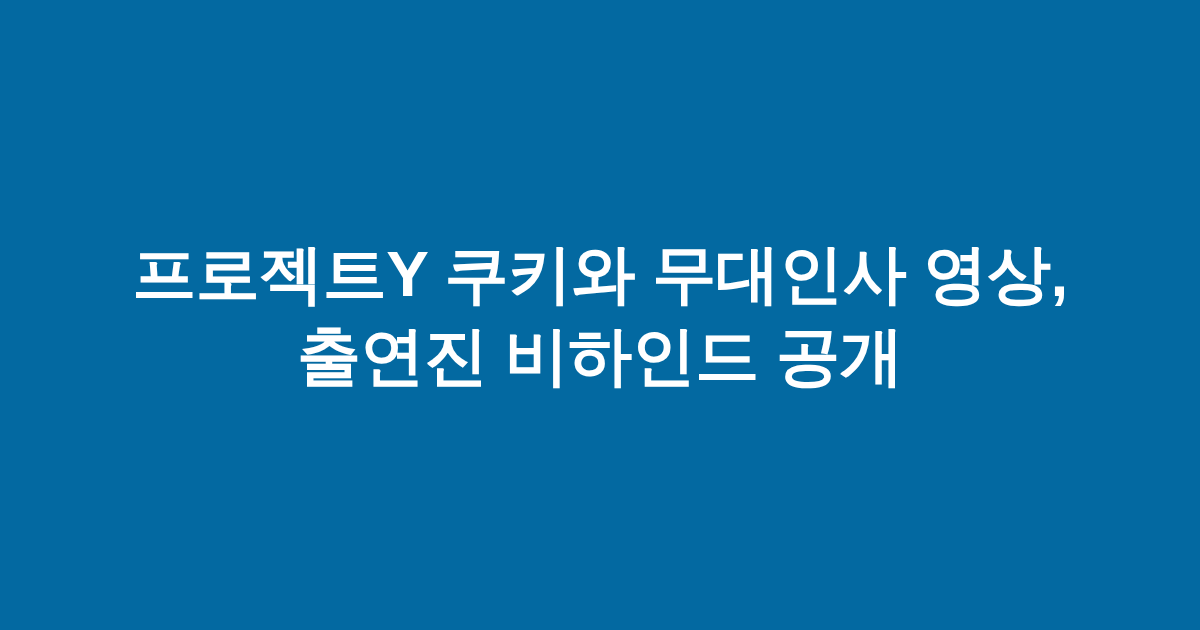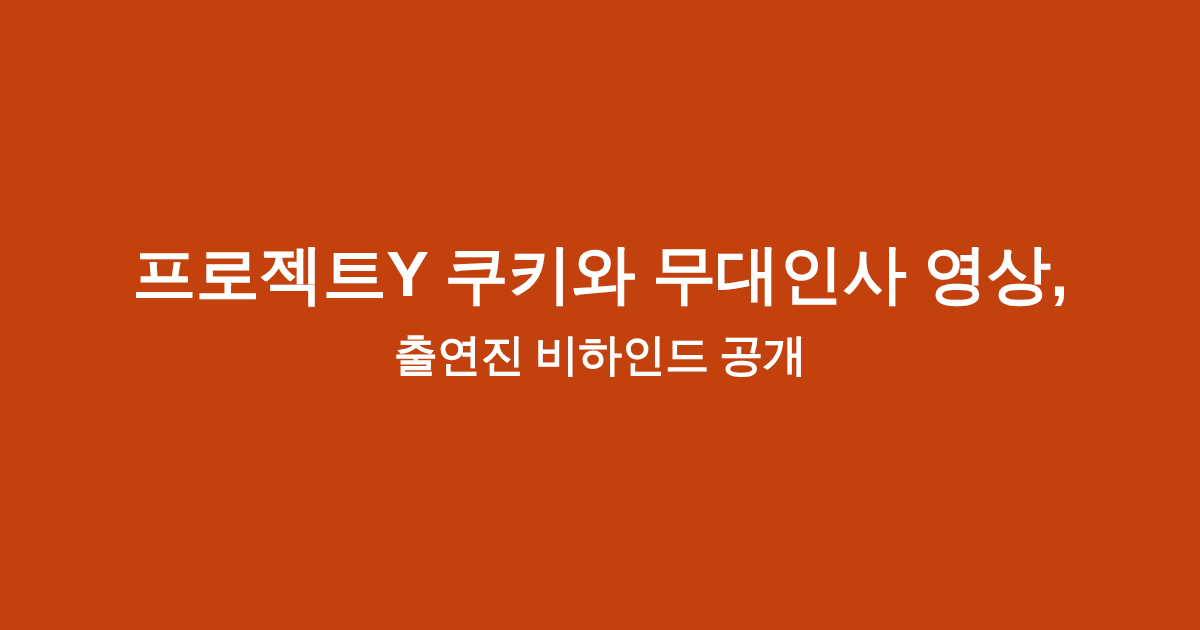--- a/index.html
+++ b/index.html
@@ -47,23 +47,23 @@
     line-height: 82px;
     letter-spacing: -0.5px;
     white-space: nowrap;
     text-rendering: geometricPrecision;
     -webkit-font-smoothing: antialiased;
   }
 </style>
 </head>
 <body>
 
-<div id="og-card" style="background-color: #c2410c;">
+<div id="og-card" style="background-color: #0369a1;">
 
   <div id="title-block">
 
     <span class="title-line" style="color: rgb(255, 255, 255); font-size: 64px; line-height: 82px;">프로젝트Y 쿠키와 무대인사 영상,</span>
 
-    <span class="title-line" style="color: rgb(255, 255, 255); font-size: 44px; line-height: 82px; font-family: Liberation Serif, serif;">출연진 비하인드 공개</span>
+    <span class="title-line" style="color: rgb(255, 255, 255); font-size: 64px; line-height: 82px;">출연진 비하인드 공개</span>
 
   </div>
 
 </div>
 
 </body></html>

